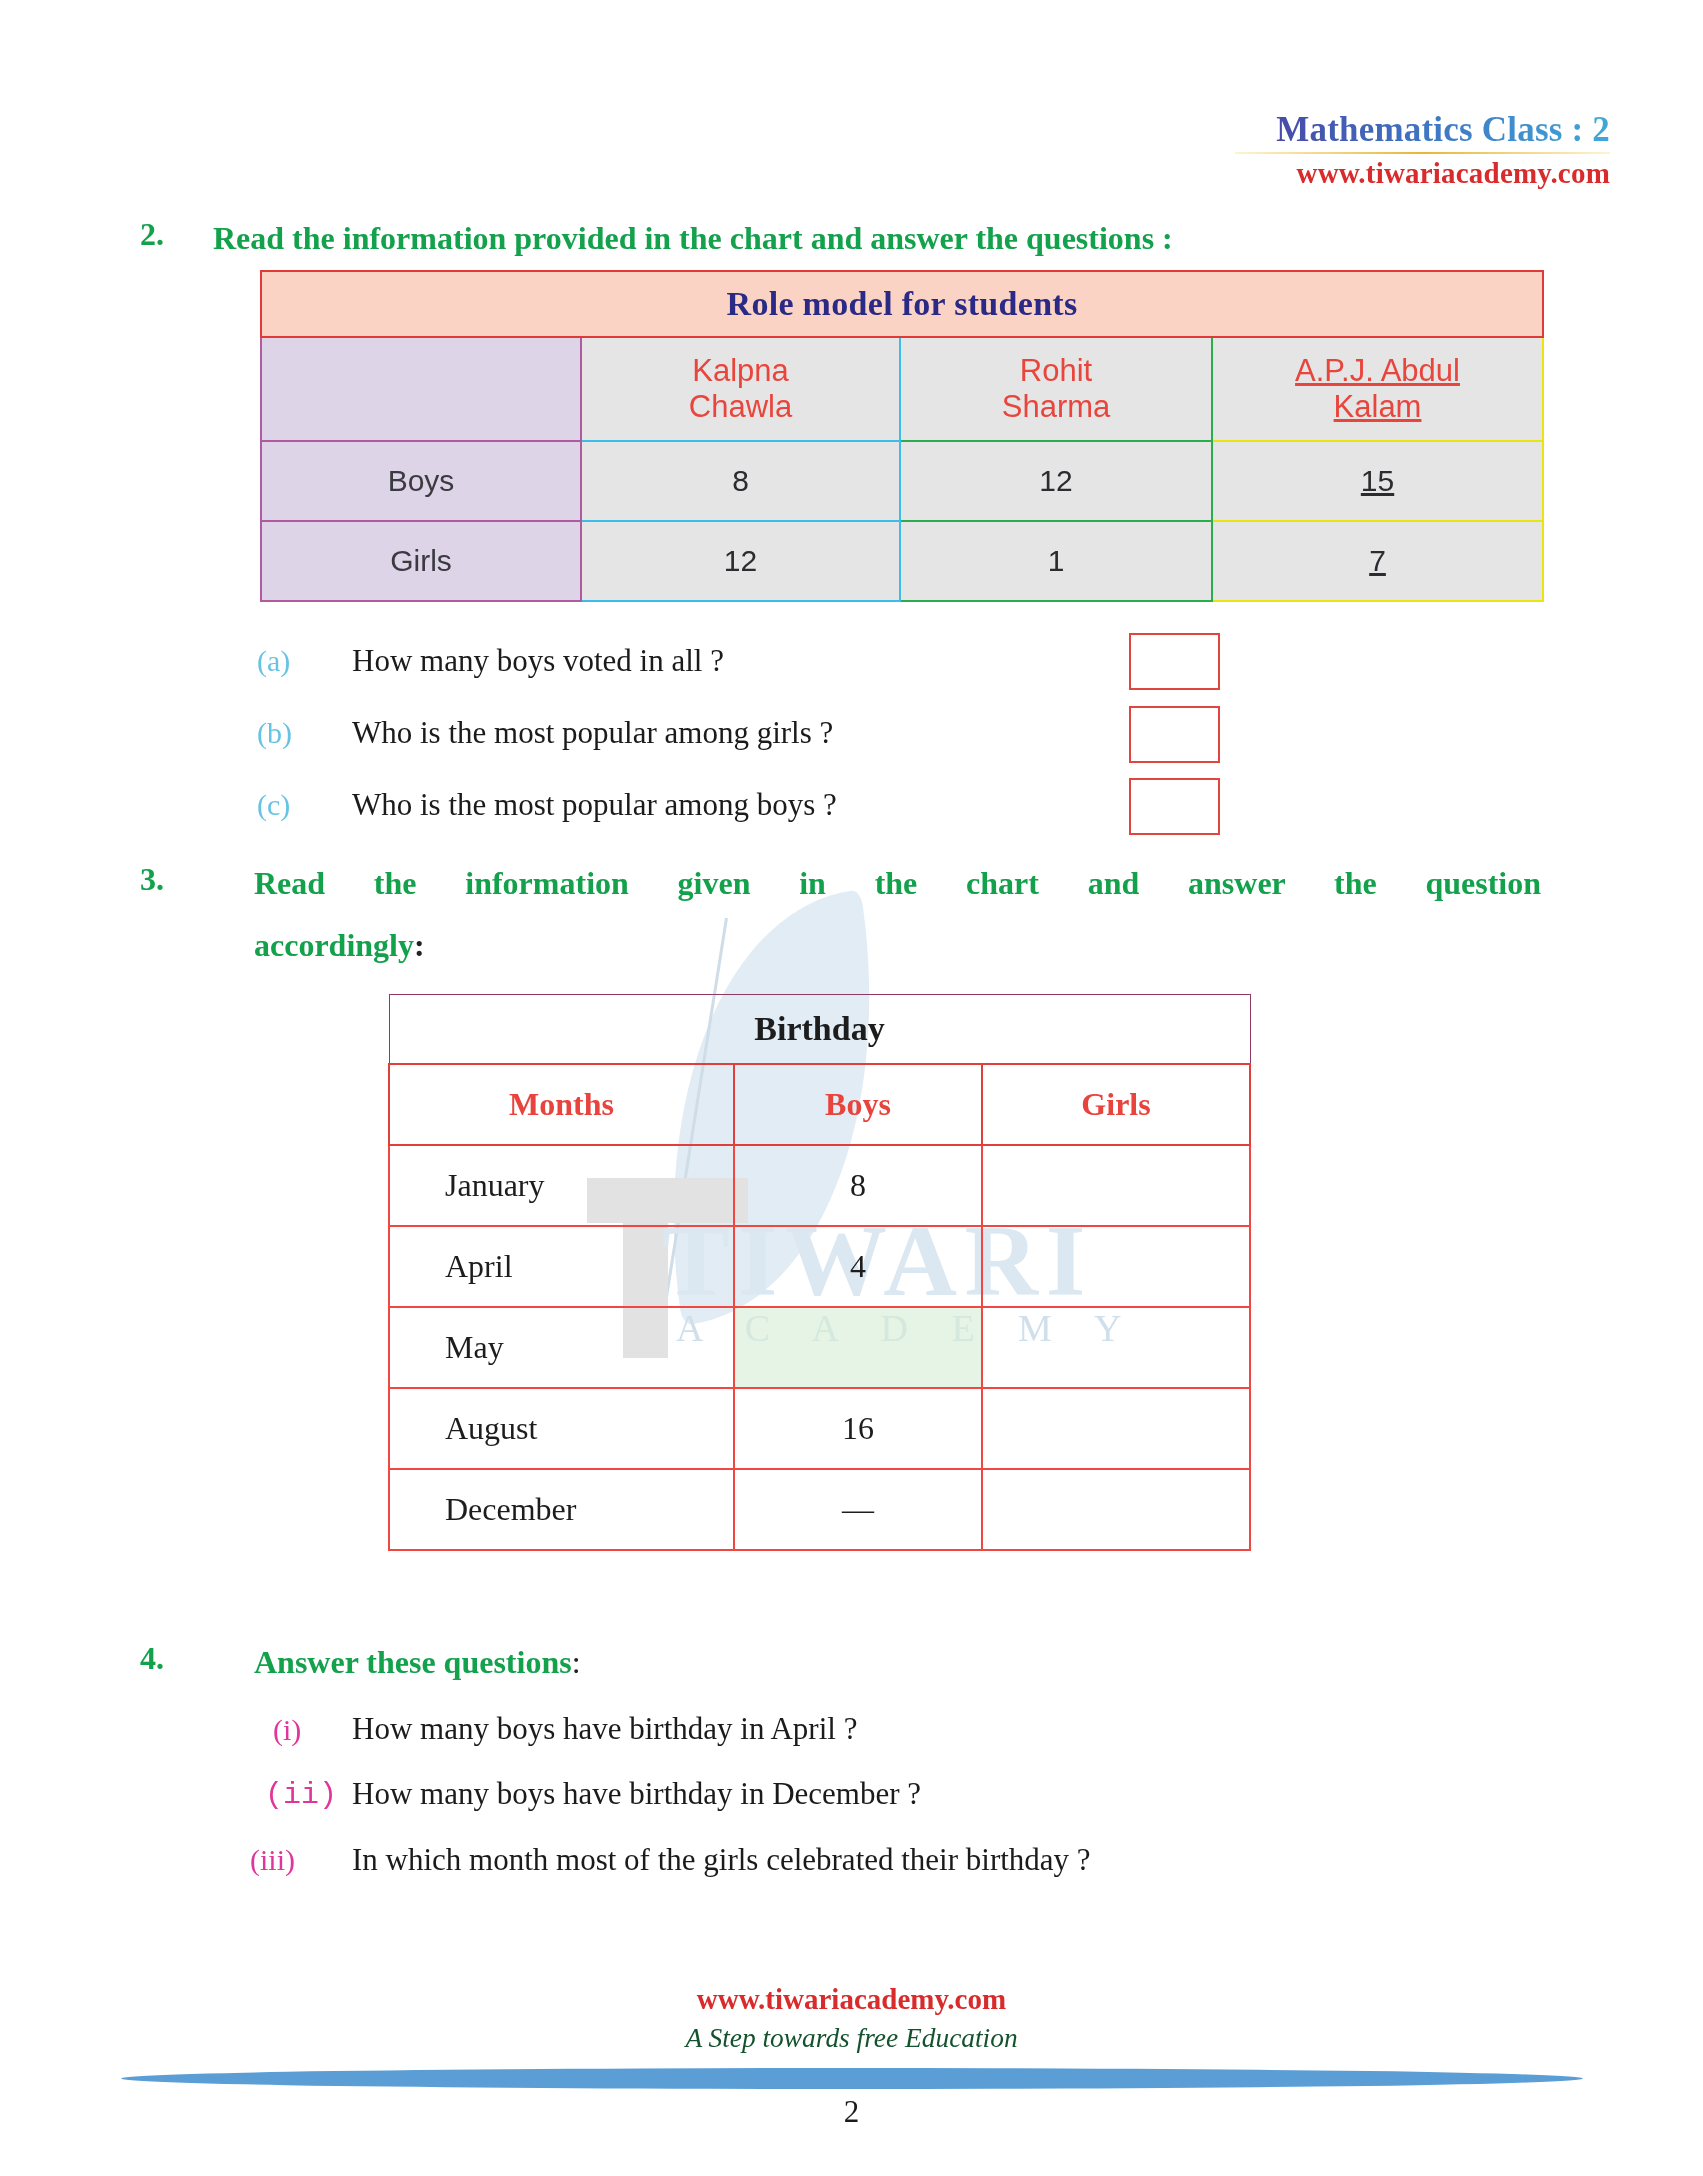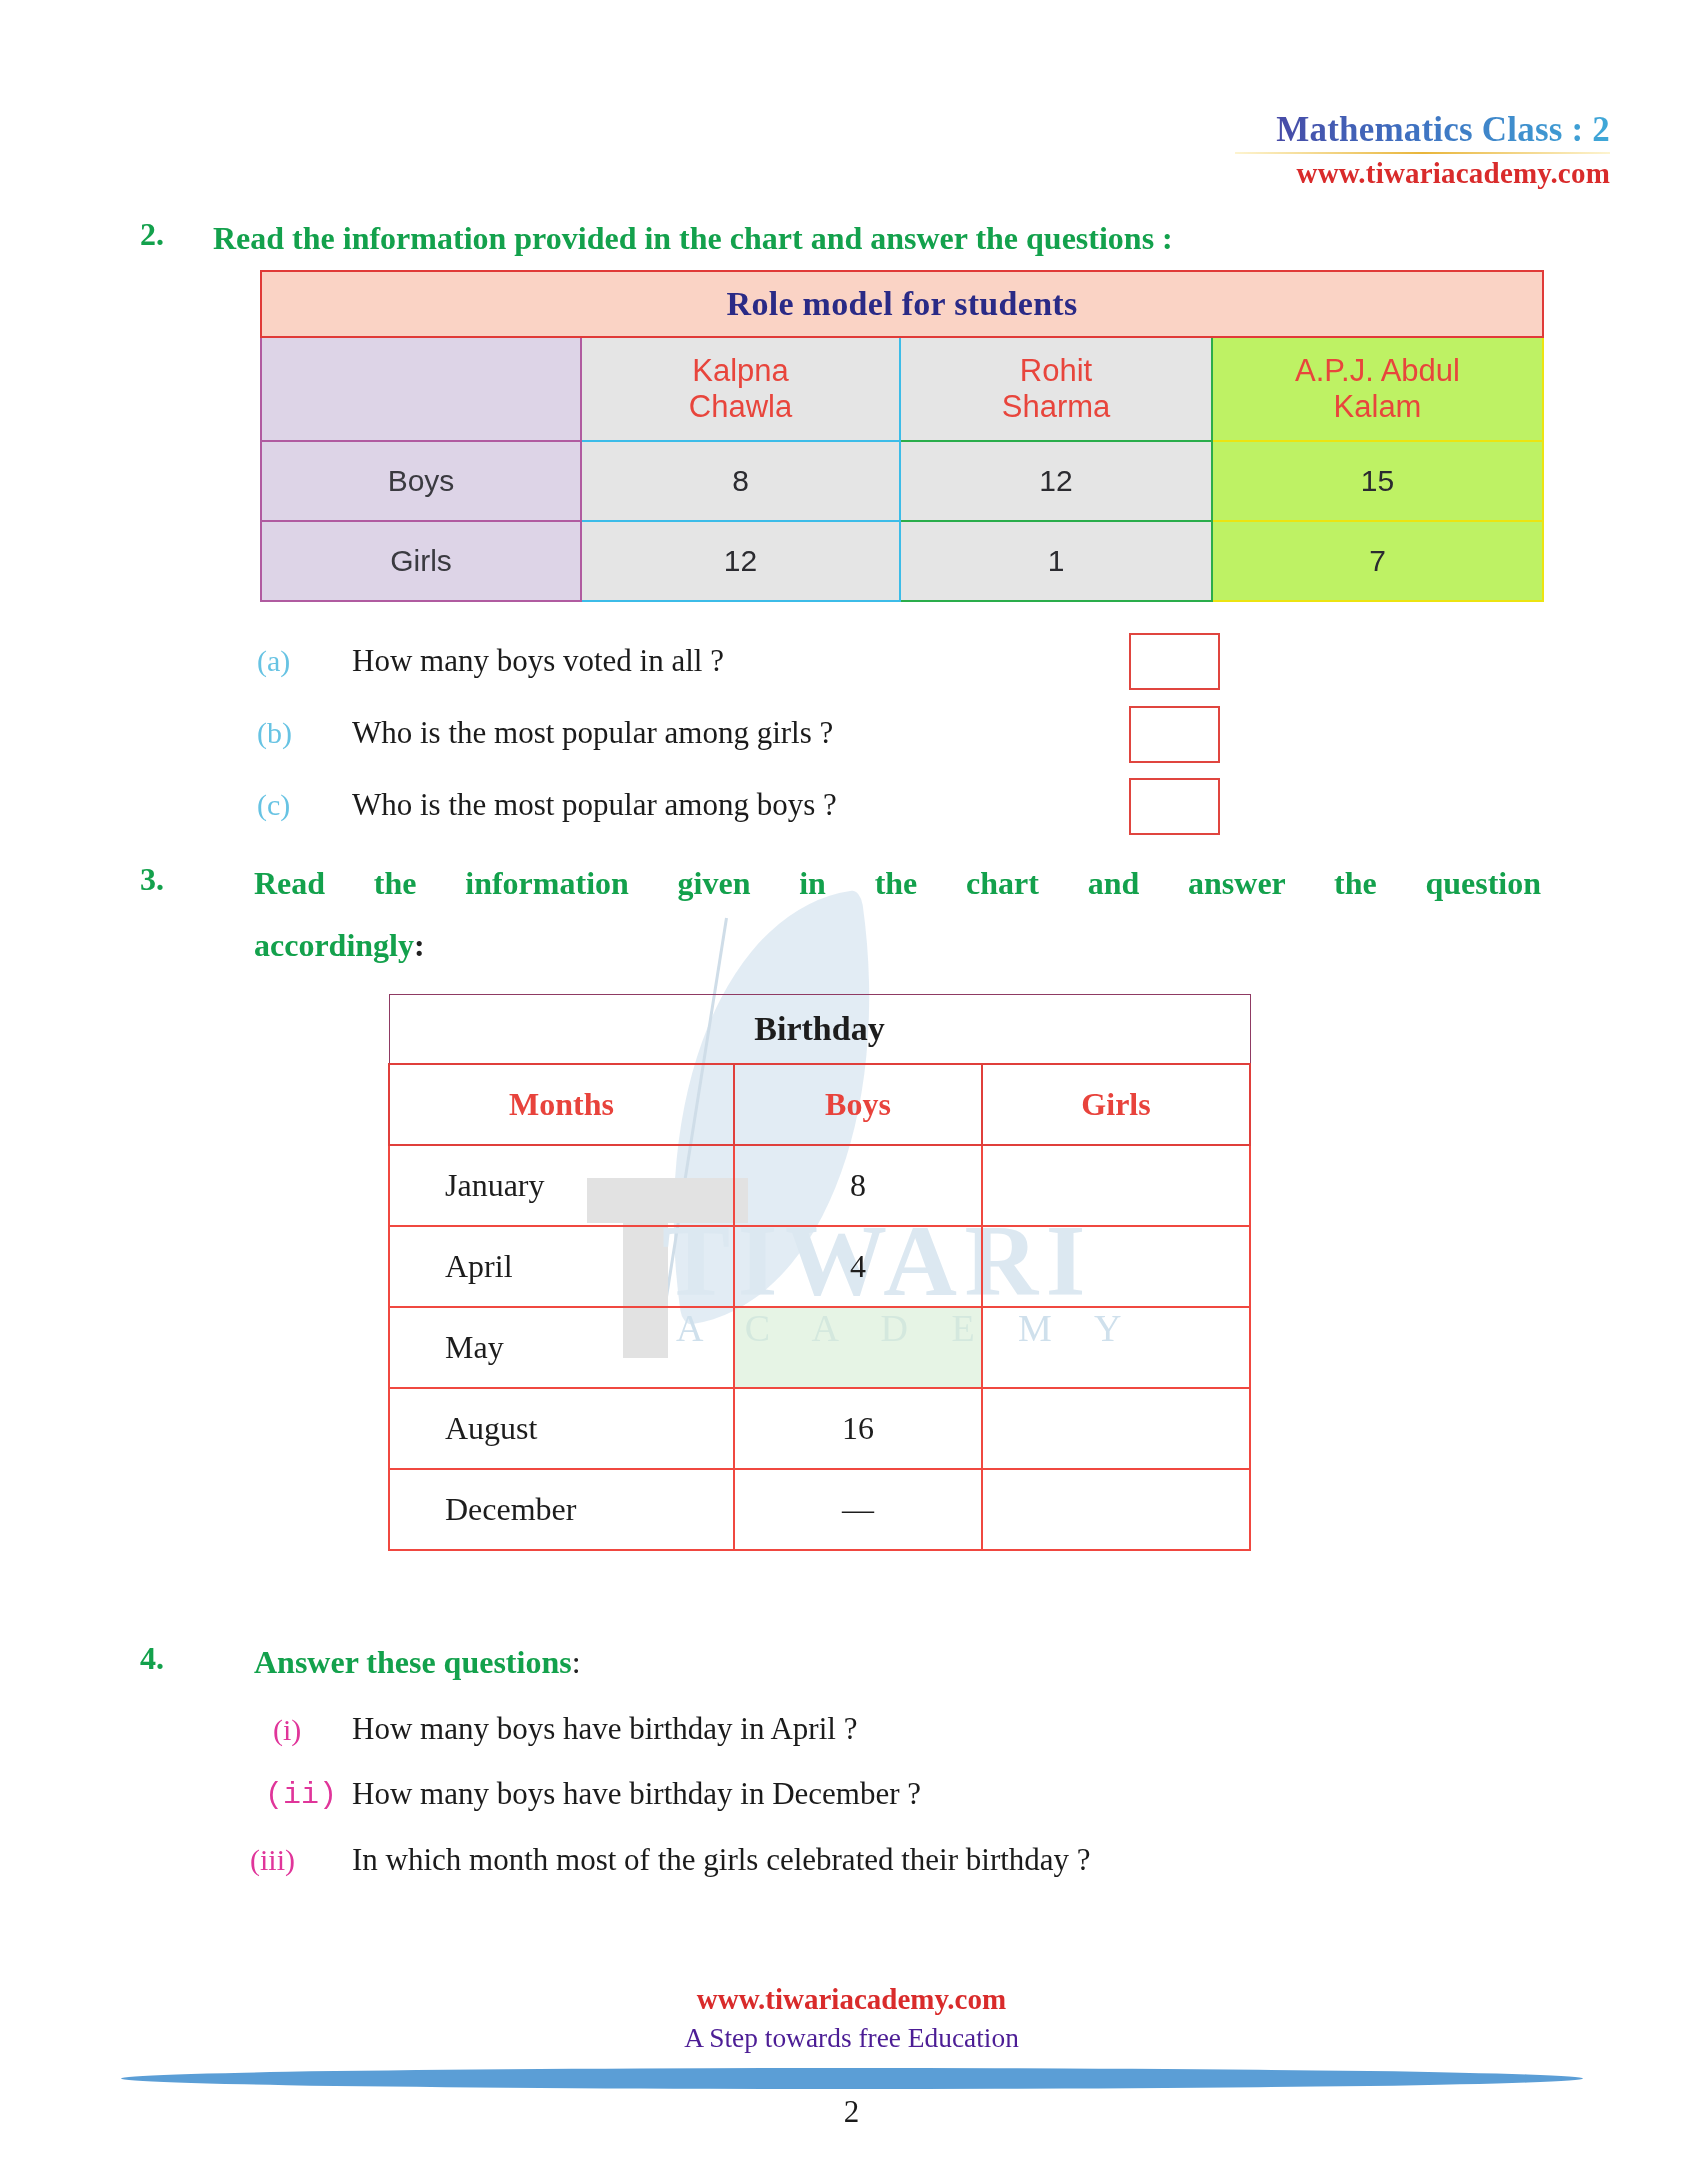--- a/index.html
+++ b/index.html
@@ -149,21 +149,21 @@
     height: 64px;
     font-family: "Liberation Serif", serif;
     font-weight: bold;
     font-size: 34px;
     color: #2a2a86;
     letter-spacing: 0.3px;
   }
   .c-lav { background: #ddd4e7; border: 2.8px solid #b05ba0; }
   .c-blu { background: #e5e5e5; border: 2.8px solid #3cbce8; }
   .c-grn { background: #e5e5e5; border: 2.8px solid #2aad4b; }
-  .c-yel { background: #bef264; border: 2.8px solid #ece411; }
+  .c-yel { background: #e5e5e5; border: 2.8px solid #ece411; text-decoration: underline; }
   #t1 .namecell {
     text-align: center;
     height: 102px;
     font-family: "Liberation Sans", sans-serif;
     font-size: 31px;
     color: #e8453c;
     line-height: 1.16;
   }
   #t1 .labelcell {
     text-align: center;
@@ -272,21 +272,22 @@
     font-size: 29px;
     color: #d92b2b;
   }
   .ft-tag {
     position: absolute;
     left: 0; right: 0;
     top: 2023px;
     text-align: center;
     font-family: "Liberation Serif", serif;
     font-size: 27.4px;
-    color: #4c1d95;
+    color: #14532d;
+    font-style: italic;
   }
   .ft-lens {
     position: absolute;
     left: 121px;
     top: 2068px;
     width: 1462px;
     height: 21px;
     background: #5b9ed6;
     border-radius: 50%;
   }

